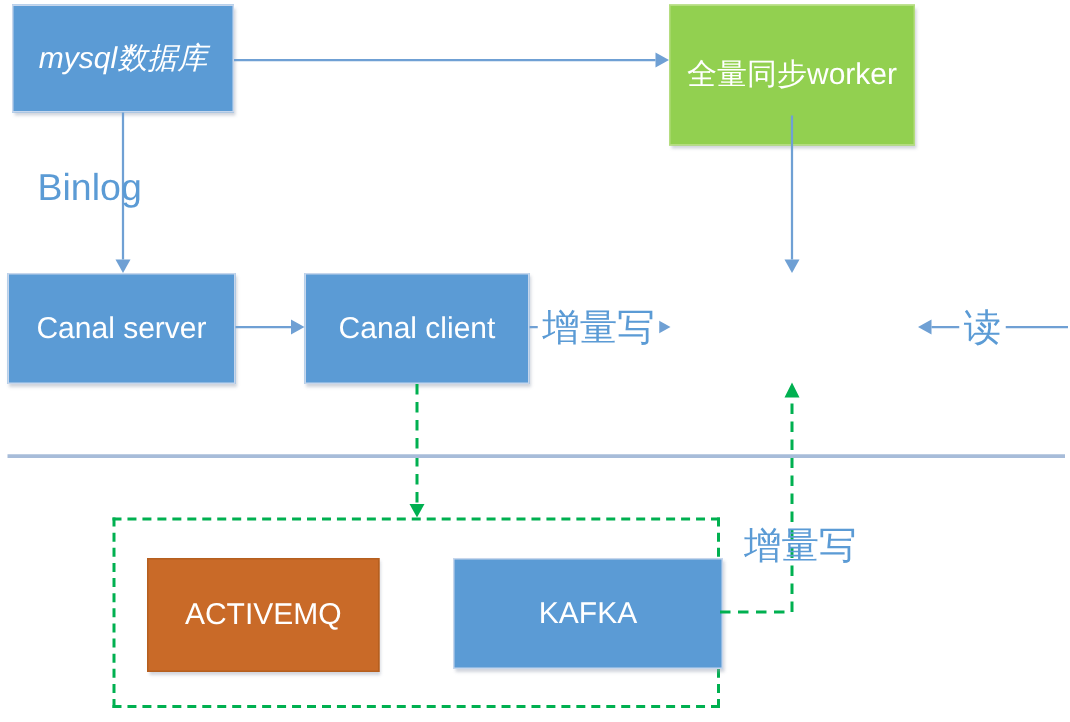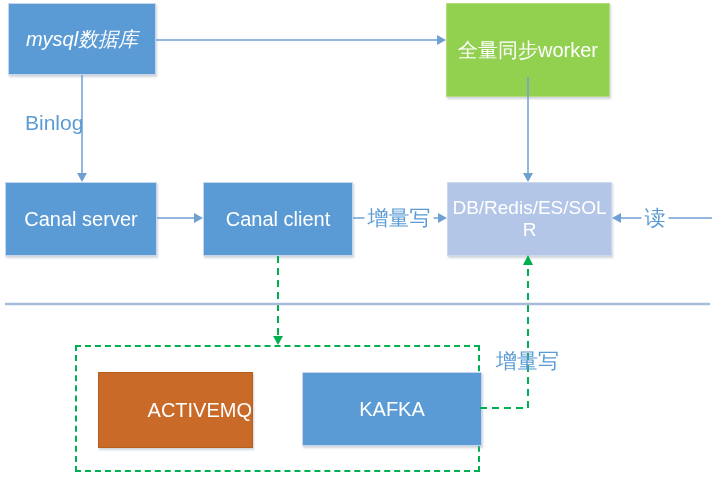--- a/index.html
+++ b/index.html
@@ -9,21 +9,21 @@
   }
   .box{
     position:absolute;display:flex;align-items:center;justify-content:center;
     color:var(--box-text);font-size:20px;text-align:center;line-height:1.15;
     box-shadow:1px 2px 2px rgba(150,160,178,0.45);
     box-sizing:border-box;
   }
   .box-blue{background:var(--accent-blue);border:1px solid #c6d6ec;}
   .box-green{background:var(--green-fill);border:1px solid #b5dd80;}
   .box-light{background:var(--light-blue);border:1px solid #ccd8ee;font-size:19px;}
-  .box-orange{background:var(--orange-fill);border:1px solid #b55f1f;justify-content:flex-end;}
+  .box-orange{background:var(--orange-fill);border:1px solid #b55f1f;}
 
   #node-mysql{left:8px;top:3px;width:148px;height:72px;font-style:italic;}
   #node-worker{left:446px;top:3px;width:164px;height:94px;}
   #node-canal-server{left:5px;top:182px;width:152px;height:74px;}
   #node-canal-client{left:203px;top:182px;width:150px;height:74px;}
   #node-storage{left:447px;top:182px;width:165px;height:74px;flex-direction:column;}
   #node-activemq{left:98px;top:372px;width:155px;height:76px;}
   #node-kafka{left:302px;top:372px;width:180px;height:74px;}
 
   #mq-group{
@@ -32,21 +32,21 @@
   }
 
   #wires{position:absolute;left:0;top:0;width:713px;height:481px;pointer-events:none;}
   .line-blue{stroke:var(--connector-blue);stroke-width:1.5;fill:none;}
   .arrow-blue{fill:var(--connector-blue);stroke:none;}
   .line-green{stroke:var(--dashed-green);stroke-width:2;fill:none;stroke-dasharray:7 5;}
   .arrow-green{fill:var(--dashed-green);stroke:none;}
   .divider-line{stroke:var(--divider-blue);stroke-width:2.5;fill:none;}
 
   .edge-label{
-    position:absolute;color:var(--label-text);font-size:21px;white-space:nowrap;
+    position:absolute;color:var(--label-text);font-size:25px;white-space:nowrap;
   }
   .edge-label.on-line{
     transform:translate(-50%,-50%);background:#ffffff;padding:0 3px;
   }
   #label-binlog{left:25px;top:111px;}
   #label-incr-write{left:399px;top:218px;}
   #label-read{left:655px;top:218px;}
   #label-incr-write-mq{left:496px;top:347px;}
 </style>
 </head>
@@ -65,24 +65,20 @@
   </div>
 
   <div class="box box-blue" id="node-canal-server">
     <span>Canal server</span>
   </div>
 
   <div class="box box-blue" id="node-canal-client">
     <span>Canal client</span>
   </div>
 
-  <div class="box box-light" id="node-storage">
-    <span>DB/Redis/ES/SOL</span>
-    <span>R</span>
-  </div>
 
   <div class="box box-orange" id="node-activemq">
     <span>ACTIVEMQ</span>
   </div>
 
   <div class="box box-blue" id="node-kafka">
     <span>KAFKA</span>
   </div>
 
   <svg id="wires" viewBox="0 0 713 481" xmlns="http://www.w3.org/2000/svg">

